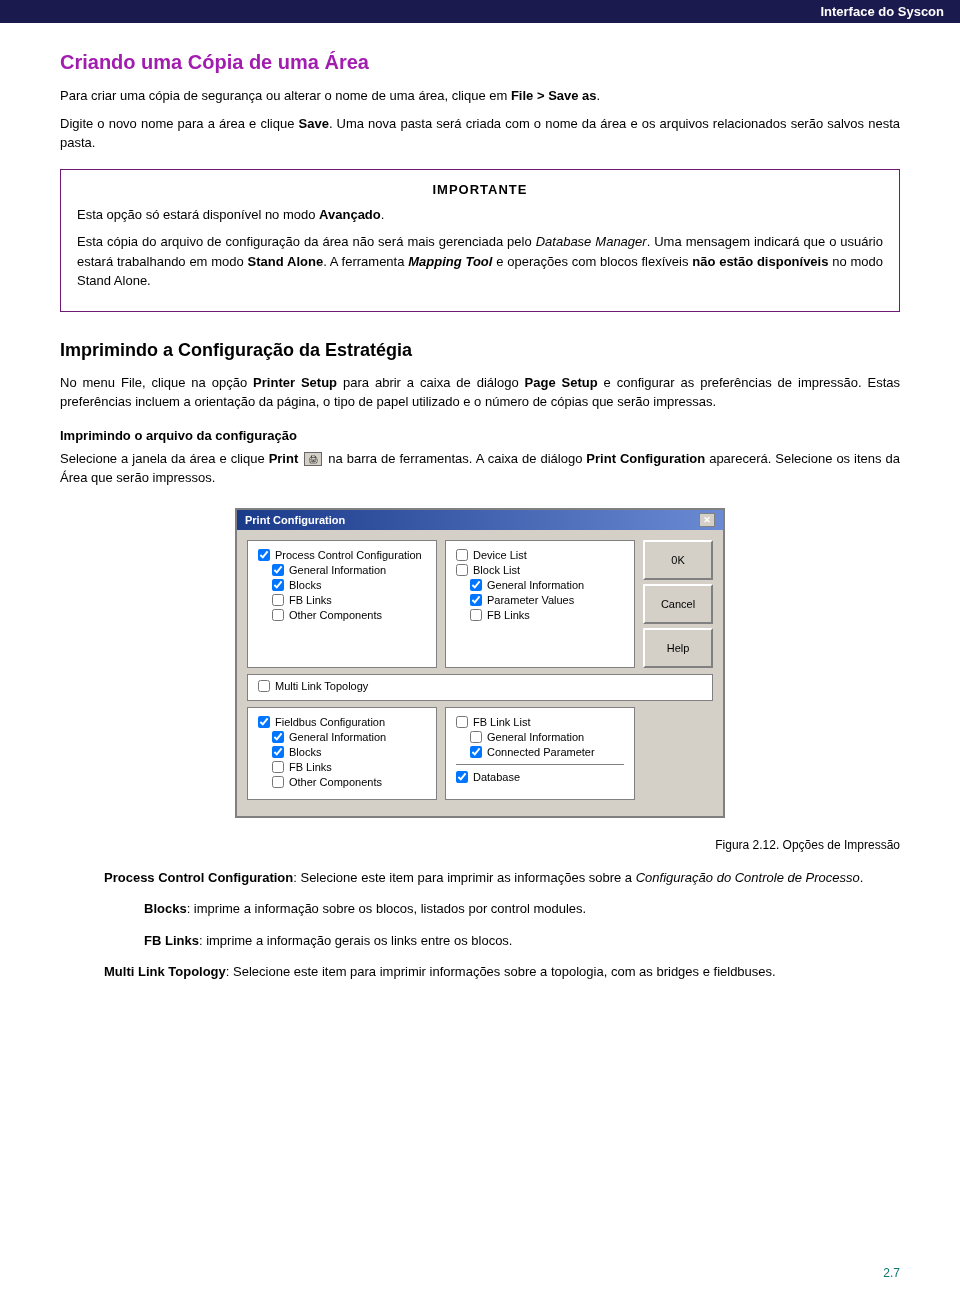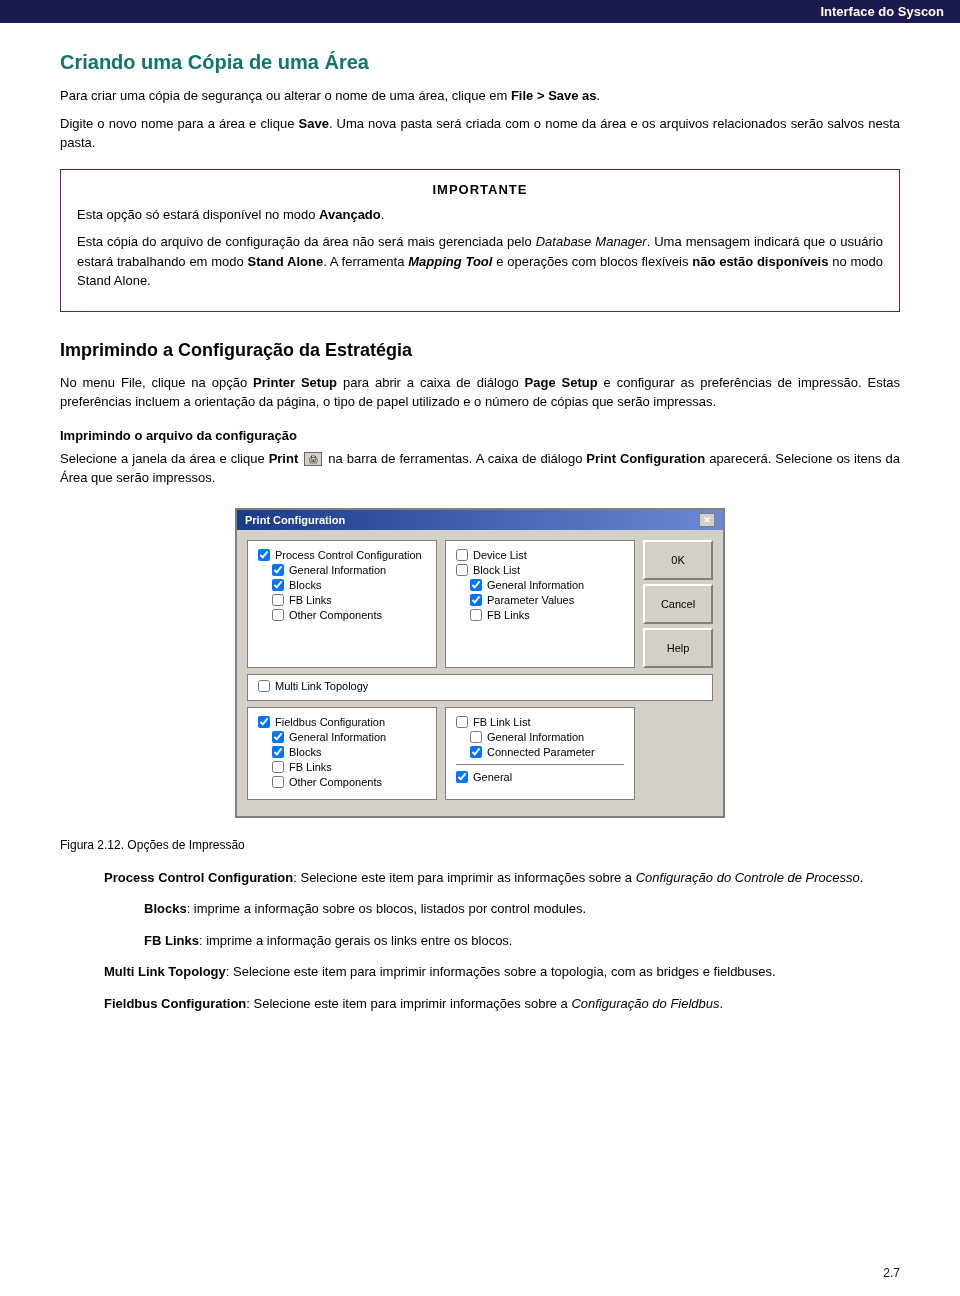--- a/index.html
+++ b/index.html
@@ -27,21 +27,21 @@
       font-weight: bold;
     }
     
     .content {
       padding: 20px 60px 40px 60px;
     }
     
     .section-title {
       font-size: 20px;
       font-weight: bold;
-      color: #0f766e;
+      color: #a21caf;
       margin-bottom: 12px;
       margin-top: 8px;
     }
     .section-title2 {
       font-size: 18px;
       font-weight: bold;
       color: #000;
       margin-bottom: 12px;
       margin-top: 28px;
     }
@@ -153,39 +153,39 @@
       text-align: center;
       min-width: 60px;
     }
     .dialog-separator {
       height: 1px;
       background: #808080;
       margin: 6px 0;
     }
     
     .figure-caption {
-      text-align: left;
+      text-align: right;
       font-size: 12px;
       margin-top: 8px;
       margin-bottom: 16px;
     }
     
     .desc-item {
       margin-bottom: 12px;
       line-height: 1.5;
       text-align: justify;
       padding-left: 44px;
     }
     
     .footer {
       position: absolute;
       bottom: 16px;
       right: 60px;
       font-size: 12px;
-      color: #0f172a;
+      color: #0f766e;
     }
     .print-icon {
       display: inline-block;
       width: 18px;
       height: 14px;
       border: 1px solid #666;
       background: #d4d0c8;
       vertical-align: middle;
       margin: 0 2px;
       font-size: 8px;
@@ -347,21 +347,21 @@
                 <input type="checkbox" style="">
                 <span>General Information</span>
               </div>
               <div class="checkbox-item" style="margin-left:14px">
                 <input type="checkbox" checked="" style="">
                 <span>Connected Parameter</span>
               </div>
               <div class="dialog-separator"></div>
               <div class="checkbox-item">
                 <input type="checkbox" checked="" style="">
-                <span>General</span>
+                <span>Database</span>
               </div>
             </div>
 
             <div style="min-width:70px;"></div>
           </div>
         </div>
       </div>
     </div>
 
     <div class="figure-caption">Figura 2.12. Opções de Impressão</div>
@@ -377,22 +377,19 @@
 
     <div class="desc-item indented-block">
       <strong>FB Links</strong><span>: imprime a informação gerais os links entre os blocos.</span>
     </div>
 
 
     <div class="desc-item">
       <strong>Multi Link Topology</strong><span>: Selecione este item para imprimir informações sobre a topologia, com as bridges e fieldbuses.</span>
     </div>
 
-    <div class="desc-item">
-      <strong>Fieldbus Configuration</strong><span>: Selecione este item para imprimir informações sobre a <em>Configuração do Fieldbus</em>.</span>
-    </div>
 
   </div>
 
   <div class="footer">
     <span>2.7</span>
   </div>
 </div>
 
 </body></html>

